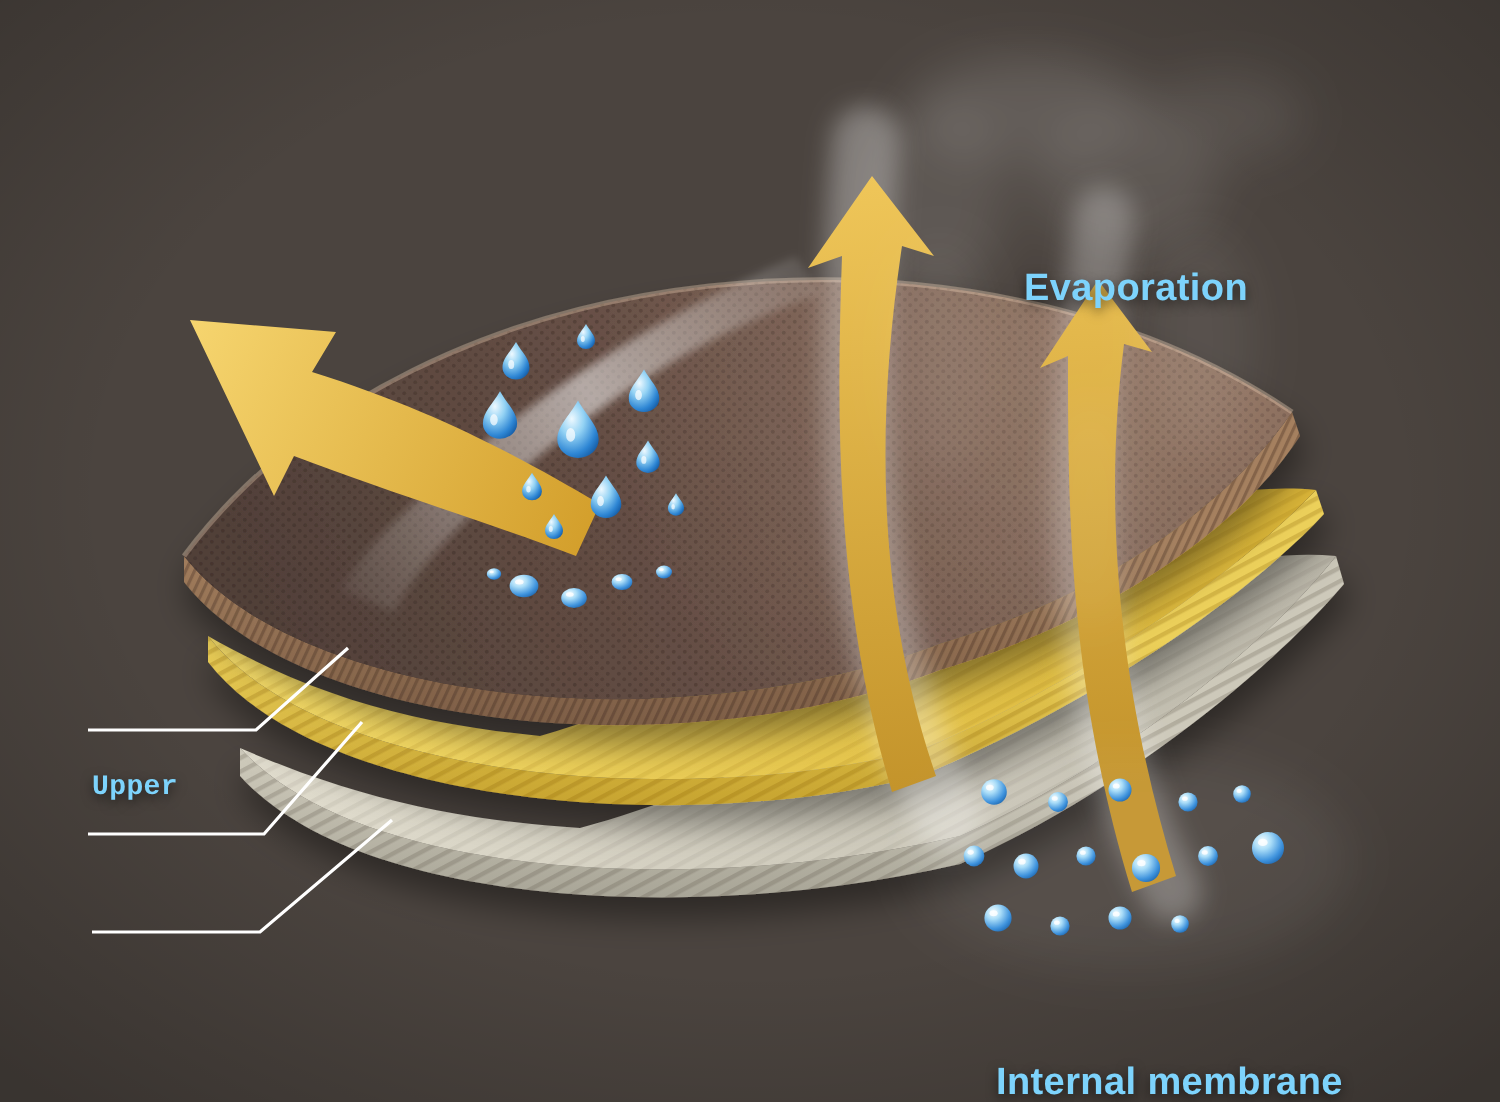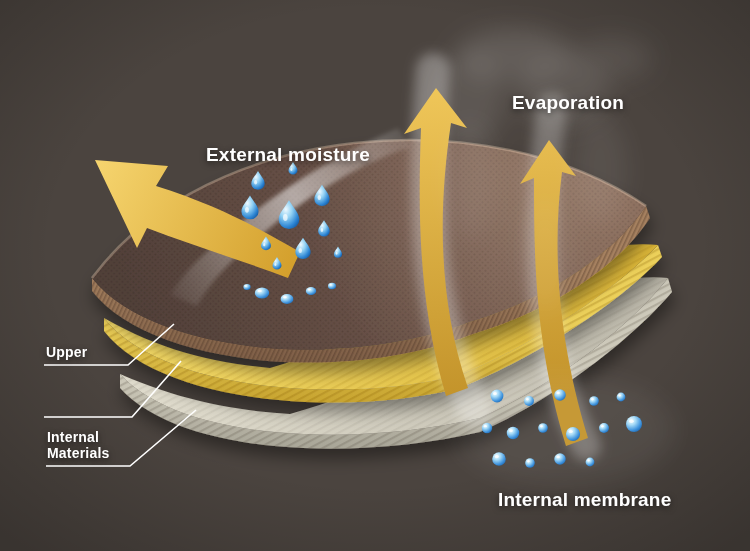--- a/index.html
+++ b/index.html
@@ -1,20 +1,20 @@
 <!DOCTYPE html>
 <html><head>
 <meta charset="utf-8">
 <style>
   html,body{margin:0;padding:0;background:#4b443f;font-family:"Liberation Sans",sans-serif;}
   .stage{position:relative;width:750px;height:551px;overflow:hidden;background:#4b443f;}
   .stage svg{position:absolute;left:0;top:0;}
-  .lbl{position:absolute;color:#ffffff;font-weight:700;text-shadow:0 2px 6px rgba(0,0,0,.55);letter-spacing:.2px;}
+  .lbl{position:absolute;color:#7dd3fc;font-weight:700;text-shadow:0 2px 6px rgba(0,0,0,.55);letter-spacing:.2px;margin-top:42px;}
   .lbl-main{font-size:19px;}
-  .lbl-callout{font-size:14px;line-height:1.16;white-space:pre-line;}
+  .lbl-callout{font-size:14px;line-height:1.16;white-space:pre-line;font-family:Liberation Mono, monospace;}
   #ext-label{left:206px;top:144px;}
   #evap-label{left:512px;top:92px;}
   #int-label{left:498px;top:489px;}
   #upper-label{left:46px;top:344px;}
   #wp-label{left:44px;top:381px;}
   #im-label{left:47px;top:429px;}
 </style>
 </head>
 <body>
 
@@ -203,19 +203,16 @@
     <use href="#sym-sphere" transform="translate(573,434) scale(0.88)"></use>
     <use href="#sym-sphere" transform="translate(604,428) scale(0.62)"></use>
     <use href="#sym-sphere" transform="translate(634,424) scale(1)"></use>
     <use href="#sym-sphere" transform="translate(499,459) scale(0.85)"></use>
     <use href="#sym-sphere" transform="translate(530,463) scale(0.6)"></use>
     <use href="#sym-sphere" transform="translate(560,459) scale(0.72)"></use>
     <use href="#sym-sphere" transform="translate(590,462) scale(0.55)"></use>
   </g>
 </svg>
 
-  <div id="ext-label" class="lbl lbl-main">External moisture</div>
   <div id="evap-label" class="lbl lbl-main">Evaporation</div>
   <div id="int-label" class="lbl lbl-main">Internal membrane</div>
   <div id="upper-label" class="lbl lbl-callout">Upper</div>
-  <div id="im-label" class="lbl lbl-callout">Internal
-Materials</div>
 </div>
 
 </body></html>

